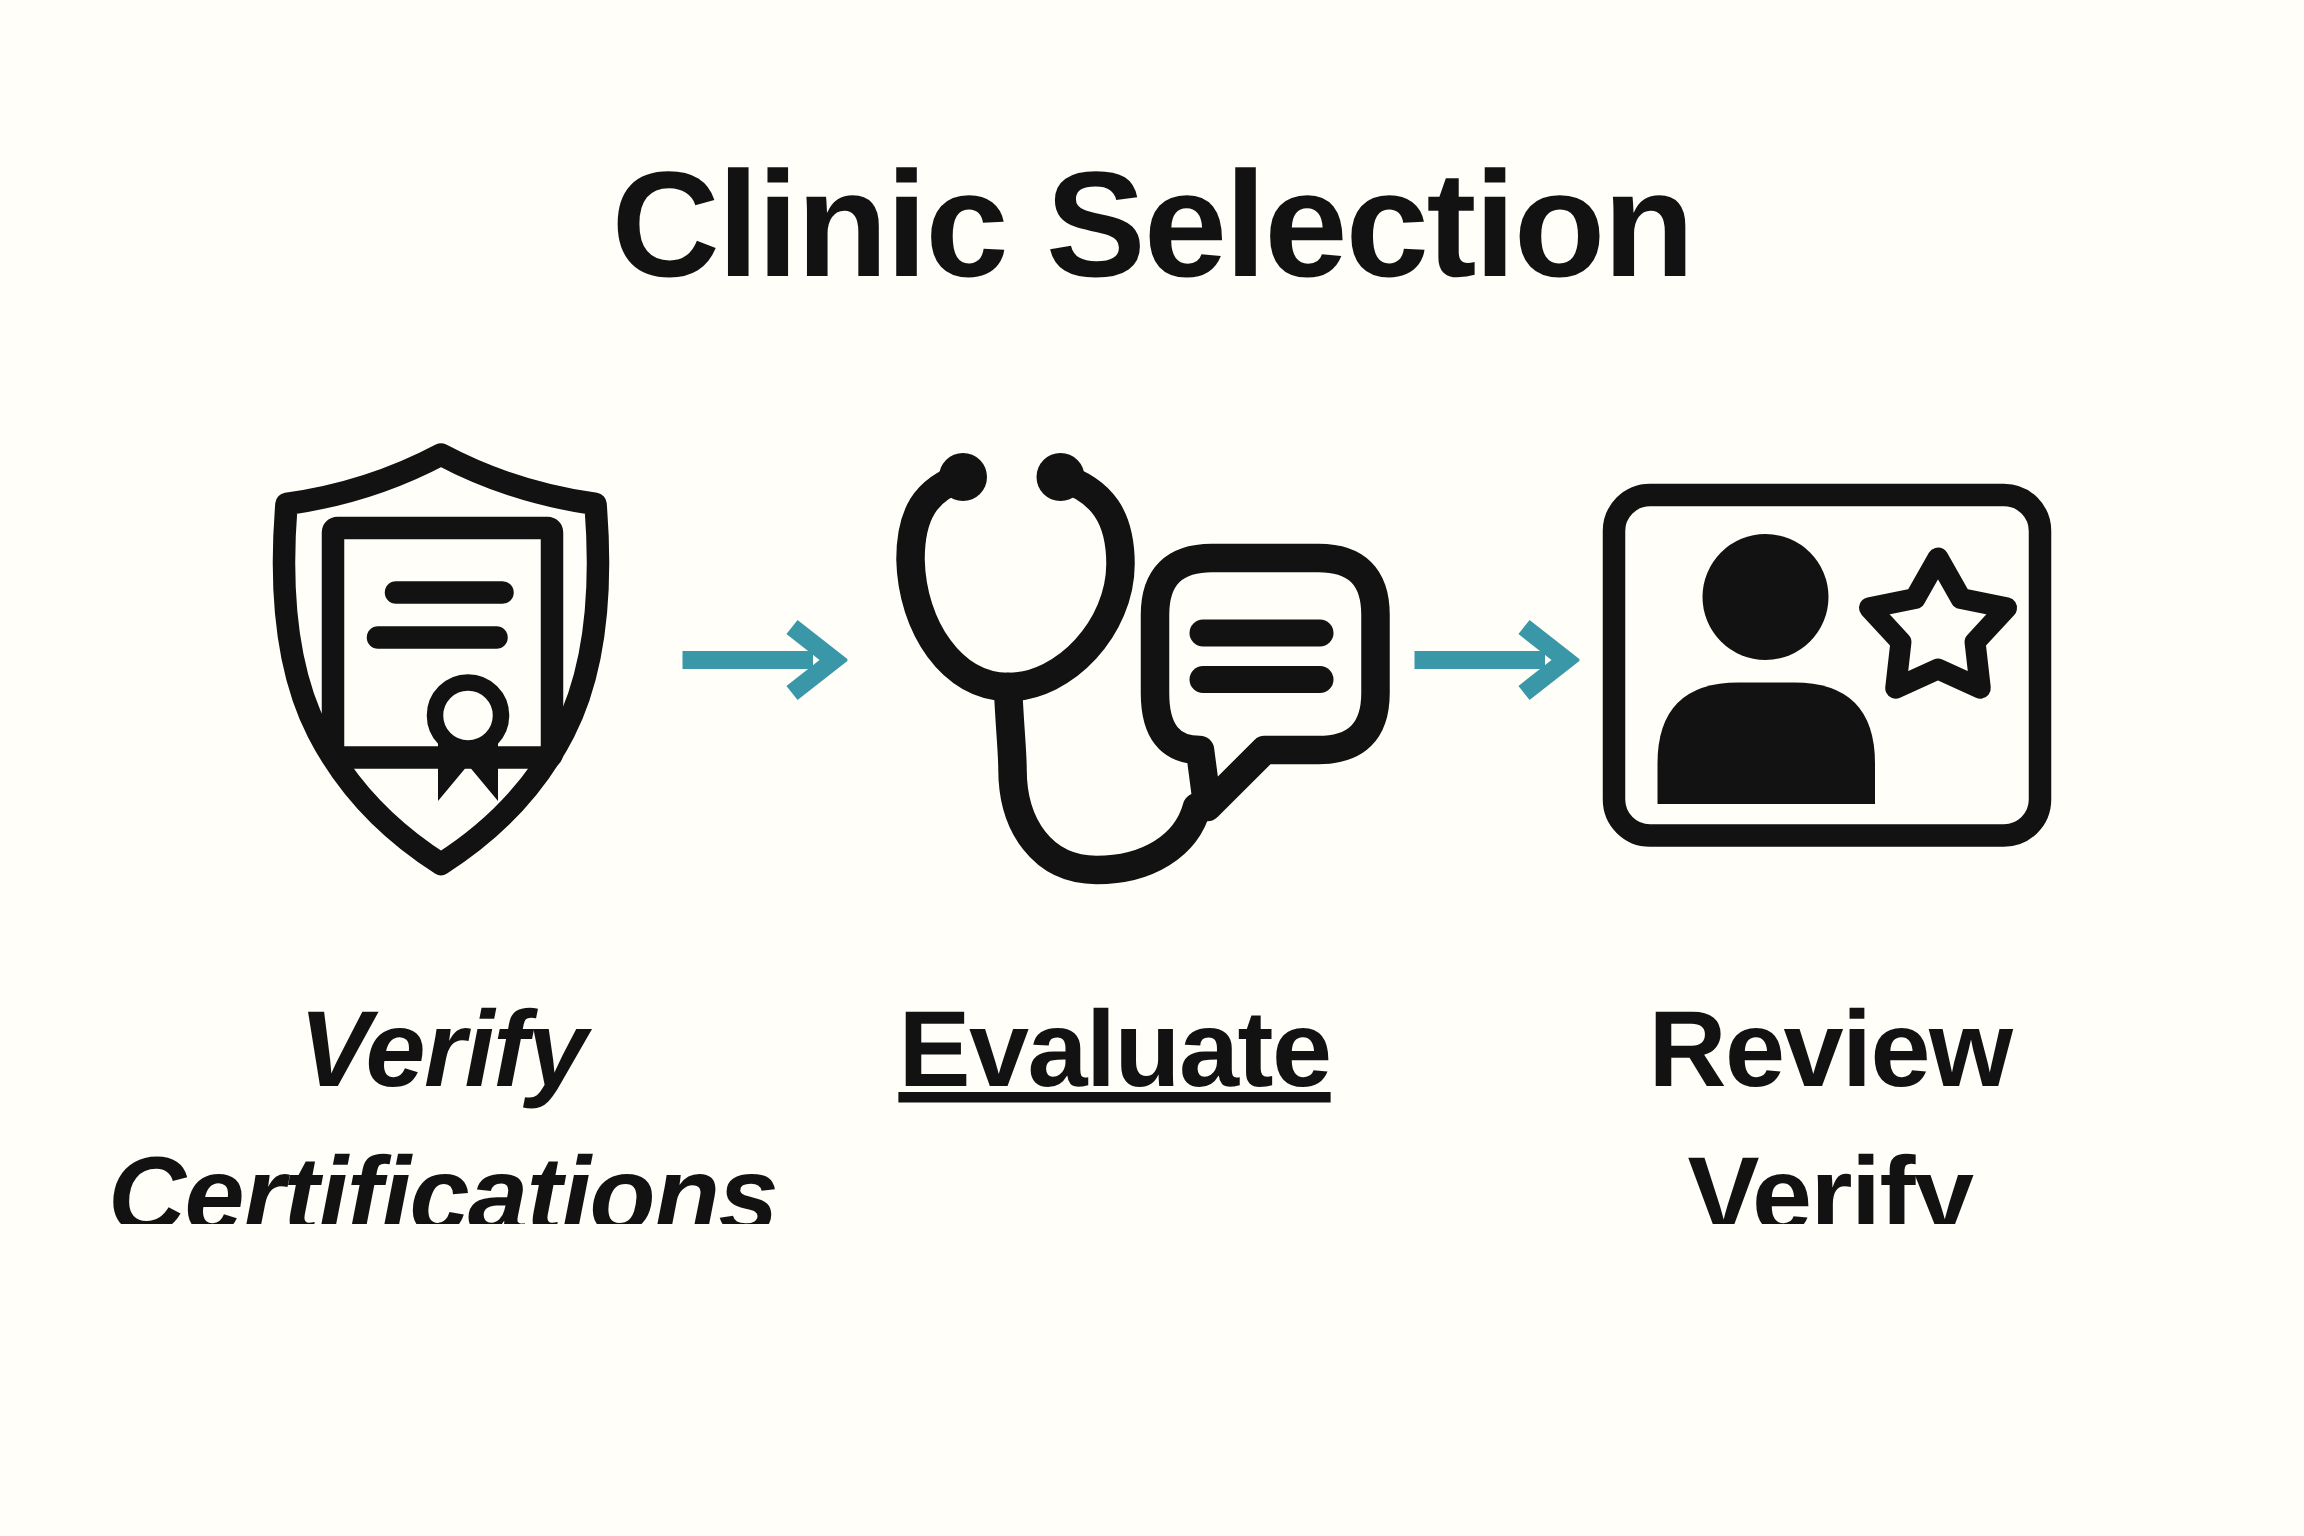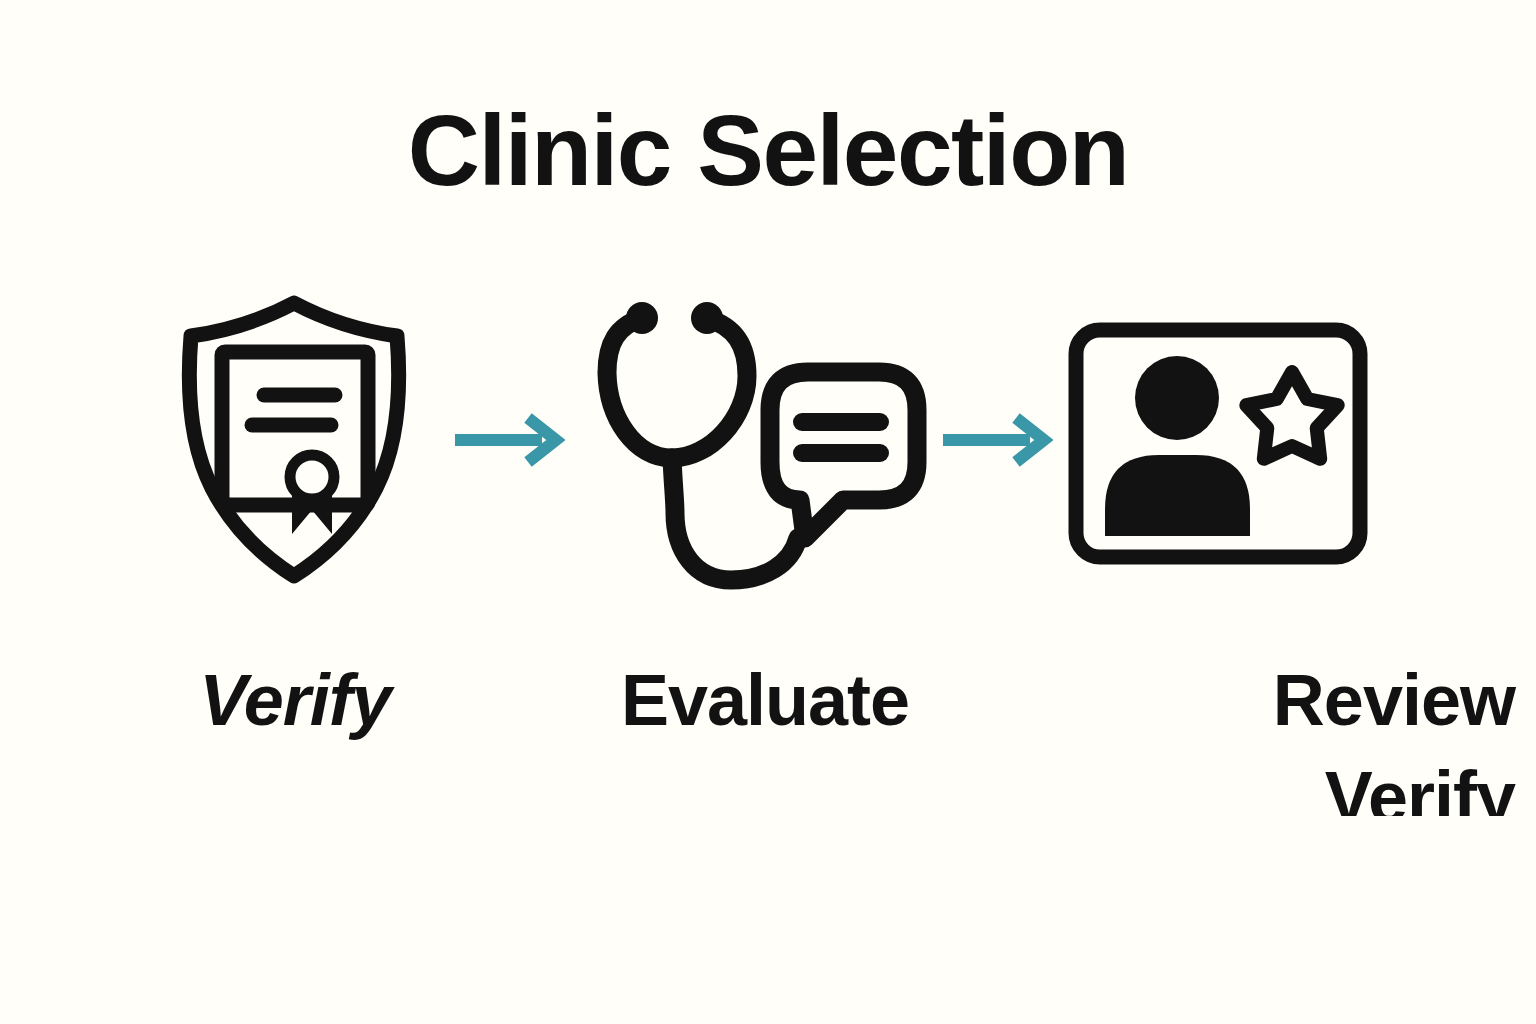--- a/index.html
+++ b/index.html
@@ -45,22 +45,22 @@
     width: 590px;
     text-align: center;
     font-size: 72px;
     font-weight: bold;
     letter-spacing: -1px;
     line-height: 97px;
     color: var(--ink);
   }
   .step-label span { display: block; }
   .label-1 { left: 0; font-style: italic; }
-  .label-2 { left: 470px; }
-  .label-3 { left: 925px; text-align: right; }
+  .label-2 { left: 448px; text-decoration: underline; }
+  .label-3 { left: 925px; }
   .stroke-ink { stroke: var(--ink); fill: none; }
   .fill-ink { fill: var(--ink); }
   .fill-bg { fill: var(--bg); }
 </style>
 </head>
 <body>
 
 <div class="canvas">
 
   <h1 class="title">Clinic Selection</h1>
@@ -103,20 +103,21 @@
     <svg width="300" height="243" viewBox="0 0 300 243" aria-hidden="true">
       <rect class="stroke-ink" stroke-width="15" x="8" y="8" width="284" height="227" rx="24"></rect>
       <circle class="fill-ink" cx="109" cy="76" r="42"></circle>
       <path class="fill-ink" d="M37 214 V187 Q37 133 91 133 H128 Q182 133 182 187 V214 Z"></path>
       <path class="stroke-ink" stroke-width="14" stroke-linejoin="round" d="M224 50 L239.3 77 L269.7 83.2 L248.7 106 L252.2 136.8 L224 124 L195.8 136.8 L199.3 106 L178.3 83.2 L208.7 77 Z"></path>
     </svg>
   </figure>
 
   <div class="step-label label-1">
     <span>Verify</span>
+    <span>Certifications</span>
   </div>
   <div class="step-label label-2">
     <span>Evaluate</span>
   </div>
   <div class="step-label label-3">
     <span>Review</span>
     <span>Verify</span>
   </div>
 
 </div>

